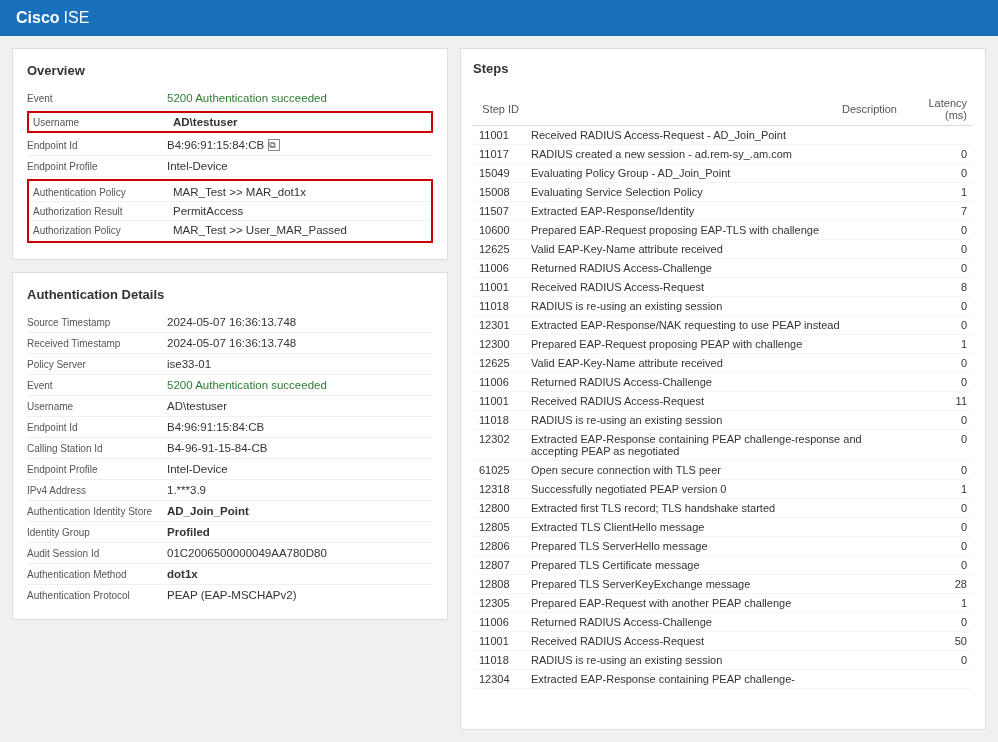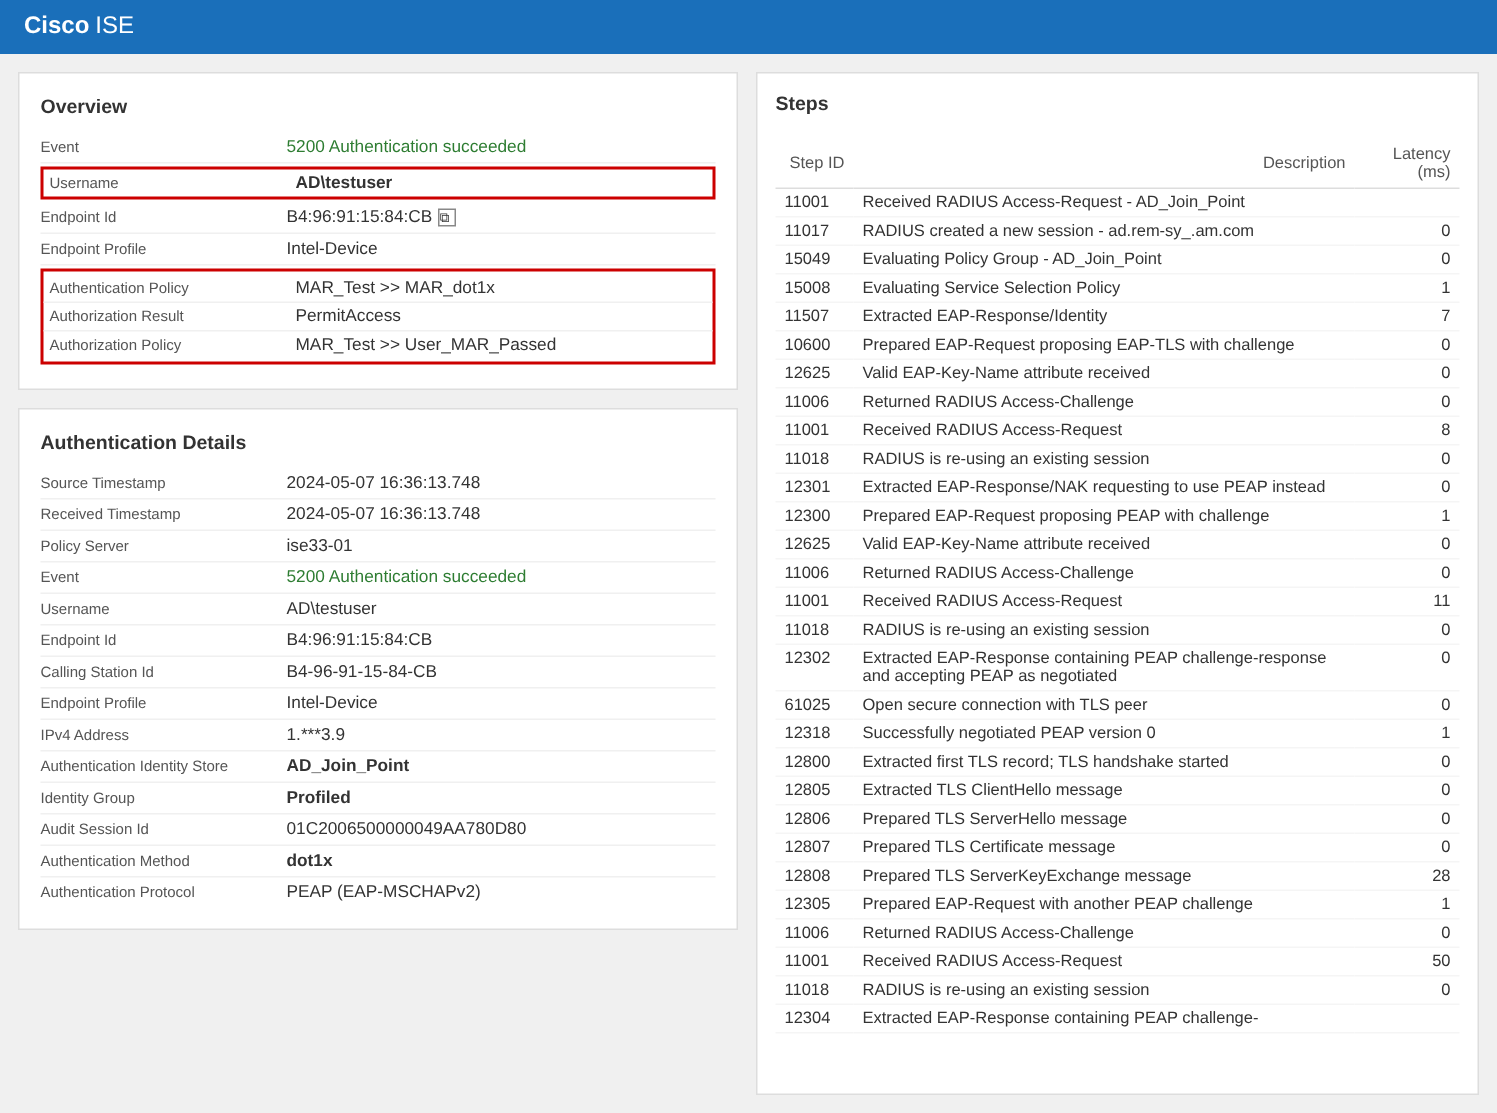--- a/index.html
+++ b/index.html
@@ -26,21 +26,21 @@
 
     .main-content {
       display: flex;
       gap: 12px;
       padding: 12px;
       background: #f0f0f0;
       min-height: calc(742px - 36px);
     }
 
     .left-panel {
-      width: 480px;
+      width: 436px;
       display: flex;
       flex-direction: column;
       gap: 12px;
     }
 
     .right-panel {
       flex: 1;
       background: white;
       border: 1px solid #ddd;
       padding: 12px;
@@ -74,21 +74,20 @@
       width: 140px;
       min-width: 140px;
       color: #555;
       font-size: 10px;
       padding-top: 1px;
     }
 
     .field-value {
       font-size: 11.5px;
       color: #333;
-      margin-left: 24px;
     }
 
     .field-value.green {
       color: #2e7d32;
     }
 
     .field-value.bold {
       font-weight: bold;
     }
 

